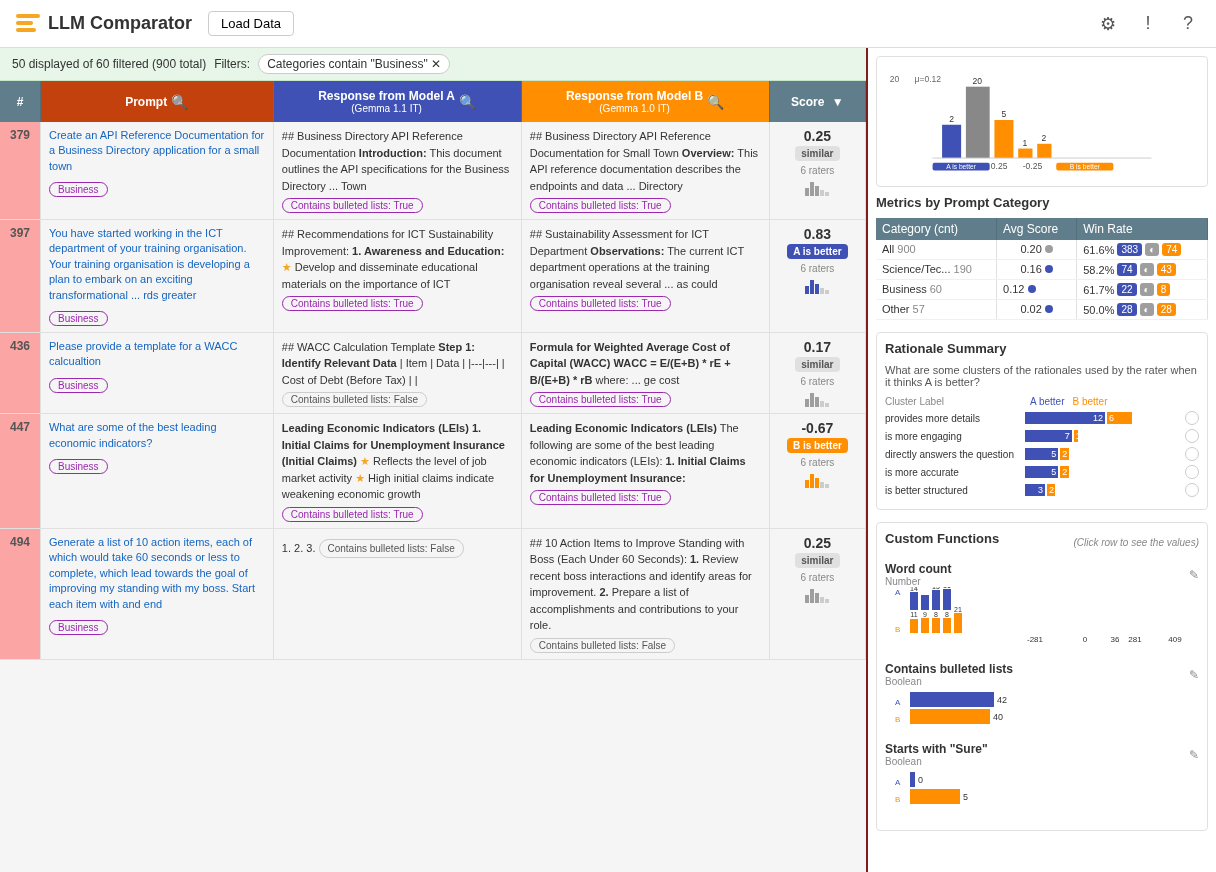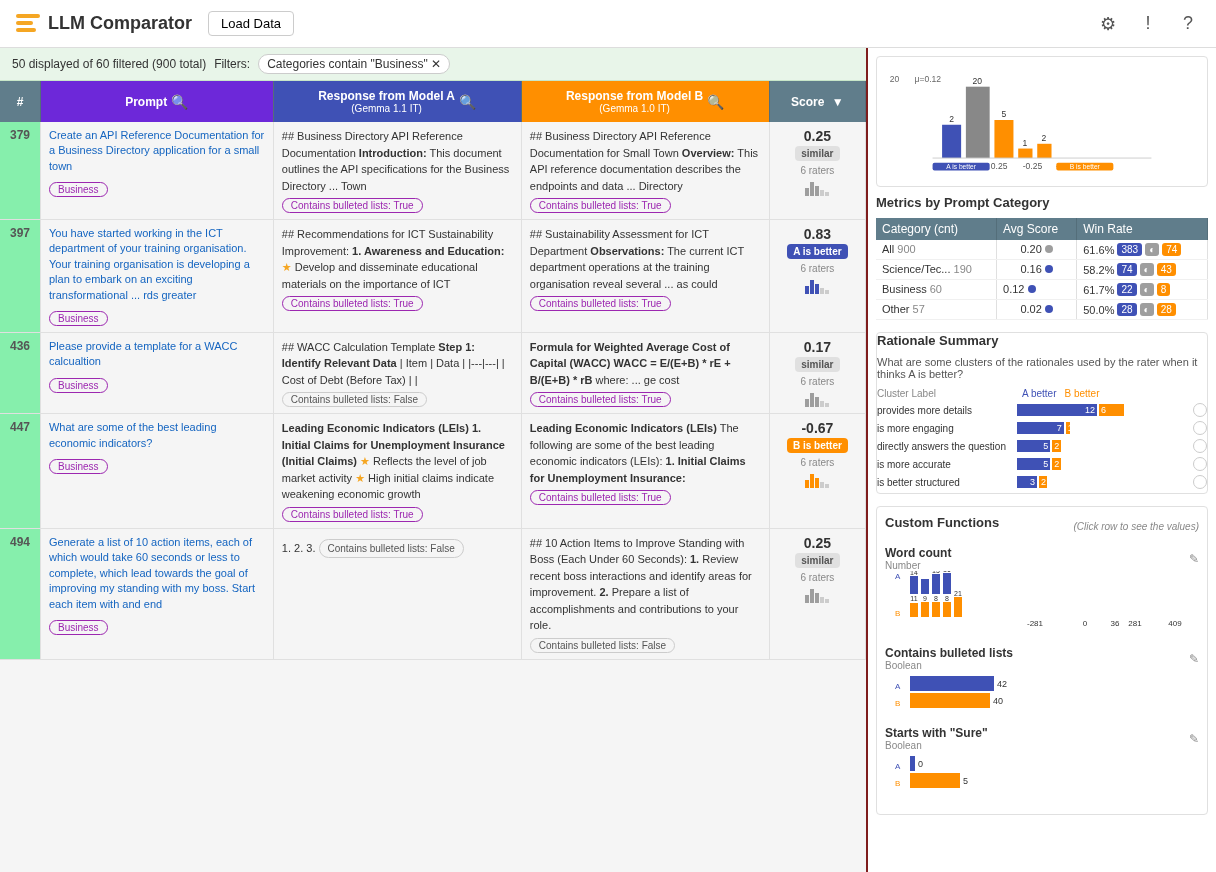--- a/index.html
+++ b/index.html
@@ -23,31 +23,31 @@
     .right-panel { width: 350px; overflow-y: auto; background: white; border-left: 2px solid #7f1d1d; padding: 8px; }
 
     
     .filter-bar { background: #e8f5e9; border-bottom: 1px solid #c8e6c9; padding: 6px 12px; display: flex; align-items: center; gap: 8px; font-size: 12px; }
     .filter-tag { background: white; border: 1px solid #ccc; border-radius: 12px; padding: 2px 8px; display: flex; align-items: center; gap: 4px; }
 
     
     .table-container { overflow-y: auto; flex: 1; }
     table { width: 100%; border-collapse: collapse; }
     thead { position: sticky; top: 0; z-index: 10; }
-    th { background: #6d28d9; color: white; padding: 8px; text-align: center; font-size: 12px; font-weight: bold; border-right: 1px solid #546e7a; }
+    th { background: #c2410c; color: white; padding: 8px; text-align: center; font-size: 12px; font-weight: bold; border-right: 1px solid #546e7a; }
     th.prompt-col { width: 230px; }
     th.response-a-col { background: #3f51b5; width: 245px; }
     th.response-b-col { background: #ff8f00; width: 245px; }
     th.score-col { background: #607d8b; width: 95px; }
     th.num-col { width: 40px; background: #607d8b; }
     .th-inner { display: flex; align-items: center; justify-content: center; gap: 4px; }
     .search-icon-th { cursor: pointer; font-size: 14px; }
 
     td { border-bottom: 1px solid #e0e0e0; border-right: 1px solid #e0e0e0; padding: 6px 8px; vertical-align: top; font-size: 11px; }
-    td.num-cell { text-align: center; color: #555; font-weight: bold; font-size: 12px; background: #86efac; }
+    td.num-cell { text-align: center; color: #555; font-weight: bold; font-size: 12px; background: #fca5a5; }
 
     .prompt-text { color: #1565c0; font-size: 11px; line-height: 1.4; margin-bottom: 4px; }
     .tag { display: inline-block; border: 1px solid #9c27b0; color: #9c27b0; border-radius: 12px; padding: 1px 8px; font-size: 10px; margin-top: 4px; }
 
     .response-text { font-size: 11px; line-height: 1.5; color: #333; }
     .star { color: #f5a623; }
     .contains-tag { display: inline-block; border: 1px solid #ccc; border-radius: 12px; padding: 1px 8px; font-size: 10px; color: #555; margin-top: 4px; }
     .contains-tag.true-tag { border-color: #9c27b0; color: #9c27b0; }
 
     .score-cell { text-align: center; }
@@ -69,21 +69,21 @@
     .metrics-table { width: 100%; border-collapse: collapse; font-size: 11px; }
     .metrics-table th { background: #607d8b; color: white; padding: 4px 6px; text-align: left; font-weight: normal; }
     .metrics-table td { padding: 3px 6px; border-bottom: 1px solid #f0f0f0; }
     .dot { width: 8px; height: 8px; border-radius: 50%; display: inline-block; }
     .win-rate-cell { display: flex; align-items: center; gap: 3px; }
     .wr-badge { display: inline-block; border-radius: 3px; padding: 1px 4px; font-size: 10px; color: white; }
     .wr-a { background: #3f51b5; }
     .wr-b { background: #ff8f00; }
 
     
-    .rationale-section { border: 1px solid #e0e0e0; border-radius: 4px; padding: 0; }
+    .rationale-section { border: 1px solid #e0e0e0; border-radius: 4px; padding: 8px; }
     .rationale-desc { font-size: 11px; color: #555; margin-bottom: 8px; }
     .rationale-row { display: flex; align-items: center; margin-bottom: 4px; }
     .rationale-label { font-size: 10px; color: #333; width: 140px; flex-shrink: 0; }
     .rationale-bars { display: flex; align-items: center; gap: 2px; flex: 1; }
     .rat-bar-a { background: #3f51b5; height: 12px; display: flex; align-items: center; justify-content: flex-end; padding-right: 2px; }
     .rat-bar-b { background: #ff8f00; height: 12px; display: flex; align-items: center; justify-content: flex-start; padding-left: 2px; }
     .rat-num { font-size: 9px; color: white; }
     .rat-circle { width: 14px; height: 14px; border-radius: 50%; border: 1px solid #ccc; background: white; margin-left: 4px; }
 
     

